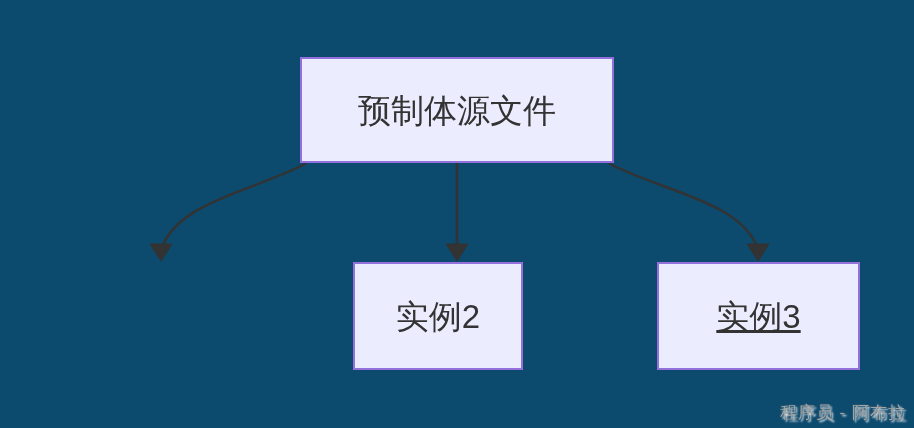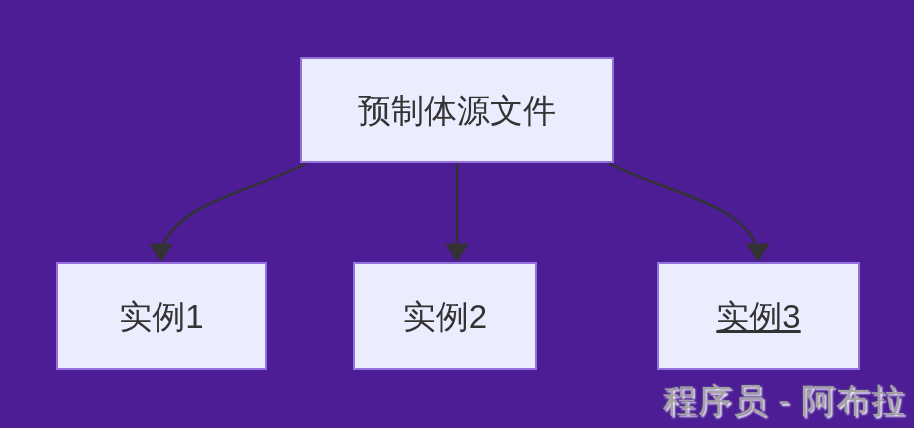--- a/index.html
+++ b/index.html
@@ -5,21 +5,21 @@
   html, body {
     margin: 0;
     padding: 0;
     background: #ffffff;
     font-family: "Liberation Sans", "DejaVu Sans", sans-serif;
   }
   .canvas {
     position: relative;
     width: 914px;
     height: 428px;
-    background: #4c1d95;
+    background: #0c4a6e;
     overflow: hidden;
   }
   .edges {
     position: absolute;
     left: 0;
     top: 0;
     width: 914px;
     height: 428px;
     pointer-events: none;
   }
@@ -31,27 +31,27 @@
     color: #333333;
     display: flex;
     align-items: center;
     justify-content: center;
     font-size: 33px;
     line-height: 1;
     white-space: nowrap;
   }
   .node-root   { left: 300px; top: 57px;  width: 314px; height: 106px; }
   .node-inst1  { left: 56px;  top: 262px; width: 211px; height: 108px; }
-  .node-inst2  { left: 353px; top: 262px; width: 184px; height: 108px; }
+  .node-inst2  { left: 353px; top: 262px; width: 170px; height: 108px; }
   .node-inst3  { left: 657px; top: 262px; width: 203px; height: 108px; text-decoration: underline; }
   .watermark {
     position: absolute;
     right: 8px;
     bottom: 4px;
-    font-size: 34px;
+    font-size: 17px;
     color: #a3a3a3;
     text-shadow: 2px 2px 2px rgba(255,255,255,0.95), -1px -1px 1px rgba(120,120,120,0.25);
     letter-spacing: 1px;
   }
   .edge-path {
     fill: none;
     stroke: #333333;
     stroke-width: 2.5px;
     stroke-linecap: round;
   }
@@ -74,23 +74,20 @@
     <polygon class="arrowhead" points="457,261 446,244 468,244"></polygon>
 
     <path class="edge-path" d="M 610 164 C 665 192, 740 202, 757 247"></path>
     <polygon class="arrowhead" points="758,261 747,244 769,244"></polygon>
   </svg>
 
   <div class="node node-root">
     <span>预制体源文件</span>
   </div>
 
-  <div class="node node-inst1">
-    <span>实例1</span>
-  </div>
 
   <div class="node node-inst2">
     <span>实例2</span>
   </div>
 
   <div class="node node-inst3">
     <span>实例3</span>
   </div>
 
   <div class="watermark">程序员 - 阿布拉</div>

